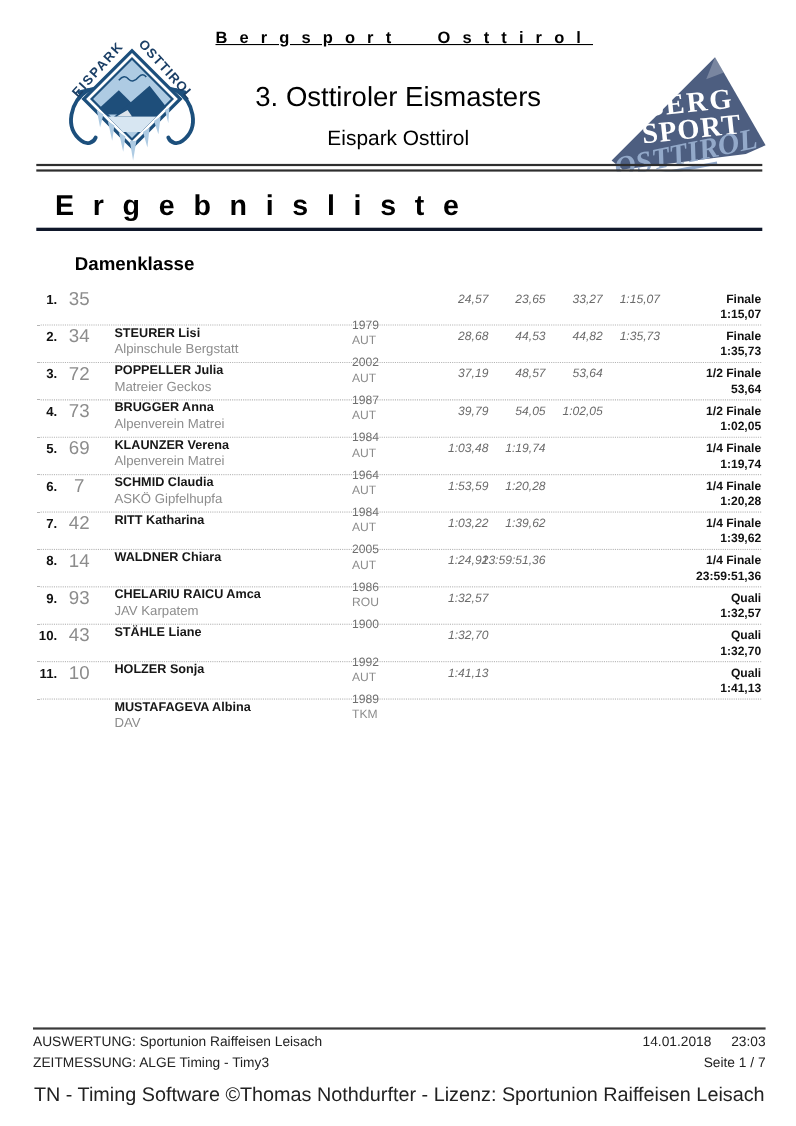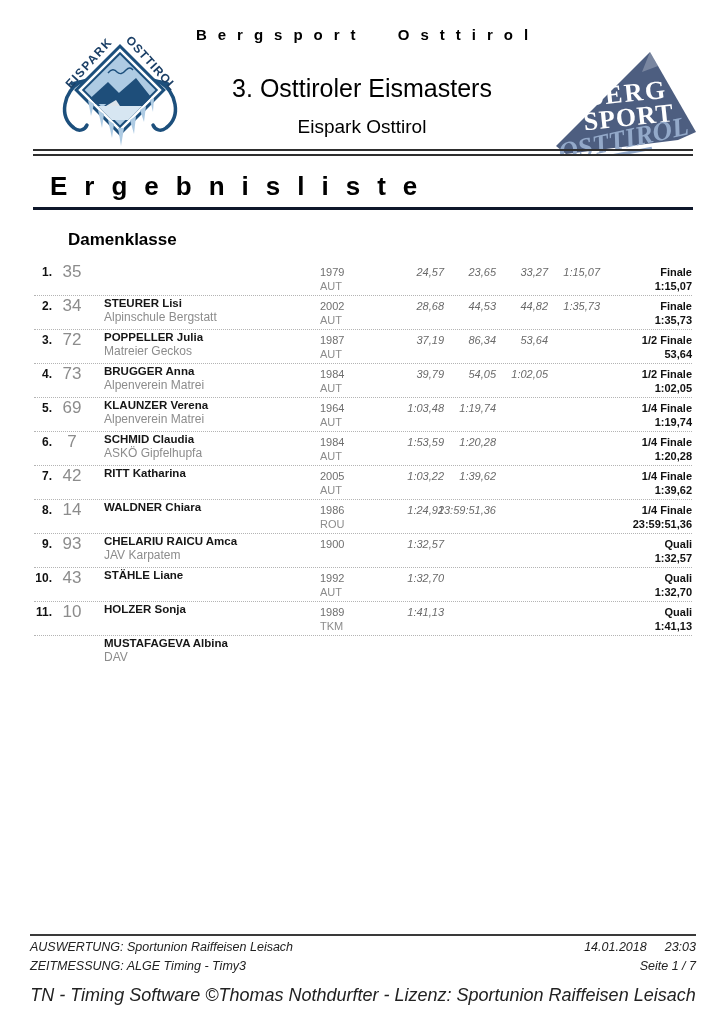--- a/index.html
+++ b/index.html
@@ -3,21 +3,21 @@
 <meta charset="utf-8">
 <style>
   html,body{margin:0;padding:0;background:#e8e8e8;}
   .page{
     width:724px;height:1024px;position:relative;margin:0 auto;
     background:#ffffff;overflow:hidden;
     font-family:"Liberation Sans", sans-serif;color:#1a1a1a;
   }
   
   .org-line{position:absolute;top:26px;left:0;right:0;text-align:center;
-    font-size:15px;font-weight:bold;letter-spacing:11px;word-spacing:16px;padding-left:11px;color:#000;}
+    font-size:15px;font-weight:bold;letter-spacing:11px;word-spacing:16px;padding-left:11px;color:#000;text-decoration:underline;}
   .event-title{position:absolute;top:74px;left:0;right:0;text-align:center;
     font-size:25px;font-weight:normal;color:#000;}
   .event-sub{position:absolute;top:116px;left:0;right:0;text-align:center;
     font-size:19px;color:#000;}
   .double-rule{position:absolute;top:149px;left:33px;right:31px;height:3px;
     border-top:2px solid #2e2e2e;border-bottom:2px solid #2e2e2e;}
   .logo-left{position:absolute;top:26px;left:46px;width:148px;height:134px;}
   .logo-right{position:absolute;top:50px;left:554px;width:144px;height:106px;}
   
   .heading-block{position:absolute;top:171px;left:33px;right:31px;
@@ -27,30 +27,30 @@
   
   .results{position:absolute;top:262px;left:34px;right:32px;}
   .row{display:flex;align-items:flex-start;height:34px;box-sizing:border-box;
     padding-top:3px;border-bottom:1px dotted #b4b4b4;line-height:14px;}
   .rank{width:18px;text-align:right;font-weight:bold;font-size:12px;color:#111;}
   .bib{width:40px;text-align:center;color:#8c8c8c;font-size:17px;}
   .namecell{flex:1;margin-left:12px;min-width:0;}
   .pname{font-weight:bold;font-size:11.5px;color:#161616;white-space:nowrap;margin-top:31px;}
   .club{color:#8c8c8c;font-size:12px;white-space:nowrap;}
   .yearcell{width:72px;font-size:11px;}
-  .year{color:#6f6f6f;}
+  .year{color:#6f6f6f;margin-top:24px;}
   .nation{color:#8c8c8c;}
   .runs{display:flex;}
   .run{width:52px;display:flex;justify-content:flex-end;overflow:visible;}
   .run span{font-style:italic;color:#6a6a6a;font-size:11px;white-space:nowrap;}
   .resultcell{width:92px;text-align:right;}
   .status{font-weight:bold;font-size:11px;color:#111;}
   .total{font-weight:bold;font-size:11px;color:#111;}
   
-  .footer{position:absolute;top:934px;left:30px;right:28px;font-style:italic;}
+  .footer{position:absolute;top:934px;left:30px;right:28px;}
   .footer-rule{border-top:2px solid #3a3a3a;}
   .f-row{display:flex;justify-content:space-between;font-size:12.5px;color:#222;margin-top:4px;line-height:15px;}
   .f-time{margin-left:18px;}
   .credit{text-align:center;font-size:18px;color:#222;margin-top:11px;}
 </style>
 </head>
 <body>
 
 <div class="page">
 
@@ -198,21 +198,21 @@
       </div>
       <div class="yearcell">
         <div class="year">1987</div>
         <div class="nation">AUT</div>
       </div>
       <div class="runs">
         <div class="run">
             <span>37,19</span>
           </div>
         <div class="run">
-            <span>86,34</span>
+            <span>48,57</span>
           </div>
         <div class="run">
             <span>53,64</span>
           </div>
         <div class="run">
             <span></span>
           </div>
       </div>
       <div class="resultcell">
         <div class="status">1/2 Finale</div>

